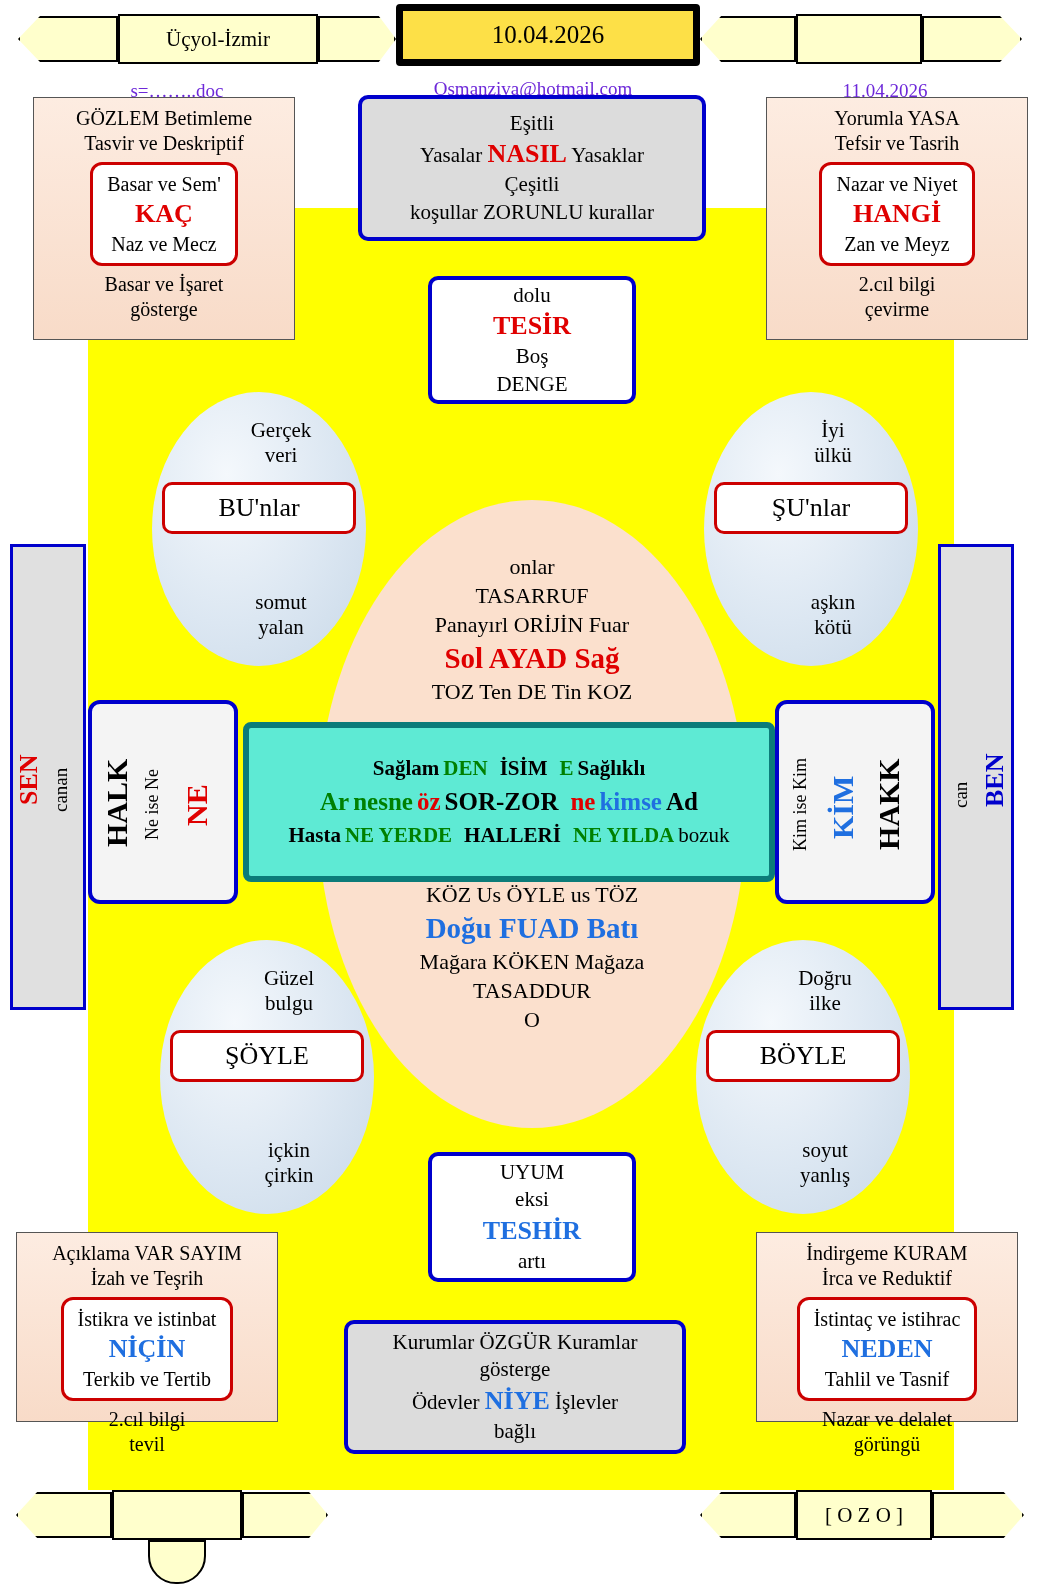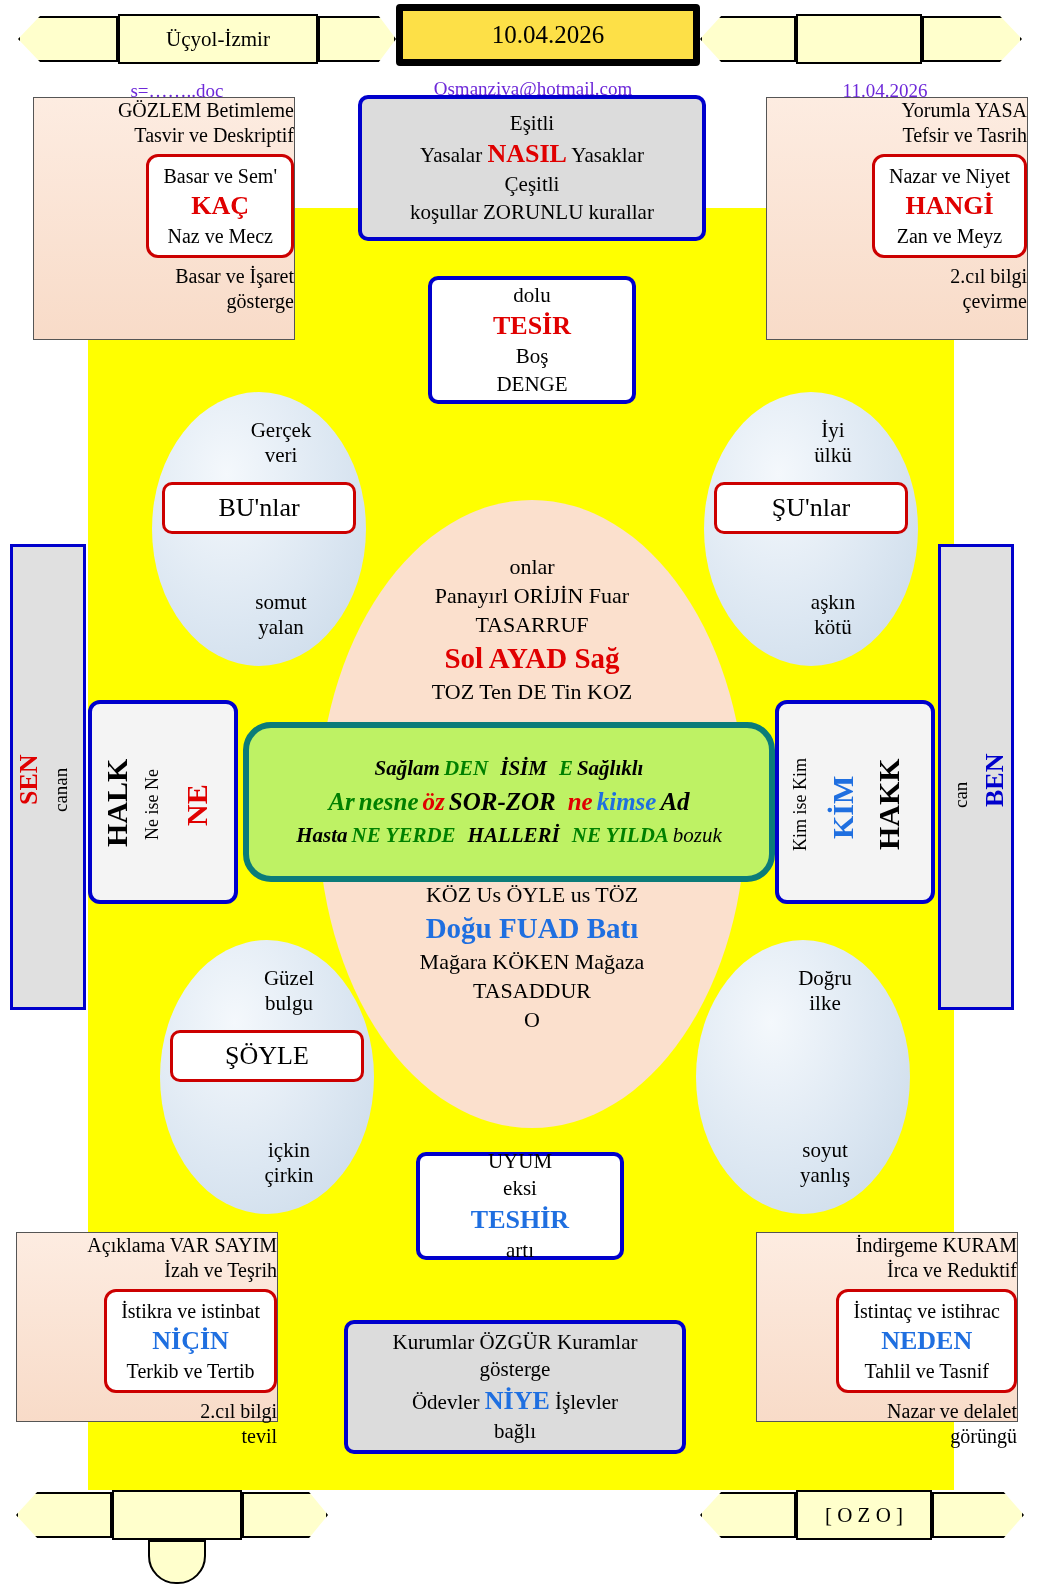--- a/index.html
+++ b/index.html
@@ -54,22 +54,22 @@
   
   .plain {
     font-size: 19px; color: #6d28d9;
     text-align: center;
   }
 
   
   .peach-panel {
     background: linear-gradient(to bottom, #fdece1 0%, #f8dbc8 100%);
     border: 1px solid #555;
-    display: flex; flex-direction: column; align-items: flex-end;
-    padding-top: 0;
+    display: flex; flex-direction: column; align-items: center;
+    padding-top: 8px;
     font-size: 20px; color: #000; text-align: center;
     line-height: 1.25;
   }
   .peach-panel .inner-red {
     border: 3px solid #cc0000;
     border-radius: 12px;
     background: #ffffff;
     box-shadow: 0 0 0 2px #ffffff inset;
     padding: 6px 14px;
     margin: 6px 0;
@@ -126,26 +126,25 @@
   }
   .center-text-lower {
     left: 330px; top: 880px; width: 404px;
     text-align: center; font-size: 22px; color: #000; line-height: 1.32;
   }
 
   
   .teal-box {
     left: 243px; top: 722px; width: 532px; height: 160px;
     border: 6px solid #0b7c79;
-    border-radius: 28px;
-    background: #bef264;
+    border-radius: 8px;
+    background: #5eead4;
     display: flex; flex-direction: column;
     align-items: center; justify-content: center;
     line-height: 1.45;
-    font-style: italic;
   }
 
   
   .v-box {
     border: 3px solid #0000cc;
     background: #e0e0e0;
   }
   .v-text {
     writing-mode: vertical-rl;
     transform: rotate(180deg);
@@ -288,25 +287,28 @@
   <div class="abs ellipse" style="left:696px; top:940px; width:214px; height:274px;">
     <div class="cap">
       <div>Doğru</div>
       <div>ilke</div>
     </div>
     <div class="cap">
       <div>soyut</div>
       <div>yanlış</div>
     </div>
   </div>
+  <div class="abs red-pill" style="left:706px; top:1030px; width:194px; height:52px;">
+    <span>BÖYLE</span>
+  </div>
 
   <div class="abs center-text">
     <div>onlar</div>
+    <div>TASARRUF</div>
     <div>Panayırl ORİJİN Fuar</div>
-    <div>TASARRUF</div>
     <div class="red b xl">Sol AYAD Sağ</div>
     <div>TOZ Ten DE  Tin KOZ</div>
   </div>
 
   <div class="abs center-text-lower">
     <div>KÖZ Us ÖYLE us TÖZ</div>
     <div class="blue b xl">Doğu FUAD Batı</div>
     <div>Mağara  KÖKEN Mağaza</div>
     <div>TASADDUR</div>
     <div>O</div>
@@ -374,21 +376,21 @@
   <div class="abs" style="left:790px; top:730px; width:26px; height:150px;">
     <div class="v-text" style="font-size:18px; height:100%;">Kim ise Kim</div>
   </div>
   <div class="abs" style="left:826px; top:752px; width:36px; height:110px;">
     <div class="v-text blue b" style="font-size:30px; height:100%;">KİM</div>
   </div>
   <div class="abs" style="left:872px; top:722px; width:36px; height:165px;">
     <div class="v-text b" style="font-size:30px; height:100%;">HAKK</div>
   </div>
 
-  <div class="abs blue-box" style="left:416px; top:1152px; width:208px; height:108px;">
+  <div class="abs blue-box" style="left:428px; top:1152px; width:208px; height:130px;">
     <div>UYUM</div>
     <div>eksi</div>
     <div class="blue b lg">TESHİR</div>
     <div>artı</div>
   </div>
 
   <div class="abs peach-panel" style="left:16px; top:1232px; width:262px; height:190px;">
     <div>Açıklama VAR SAYIM</div>
     <div>İzah ve Teşrih</div>
     <div class="inner-red">

